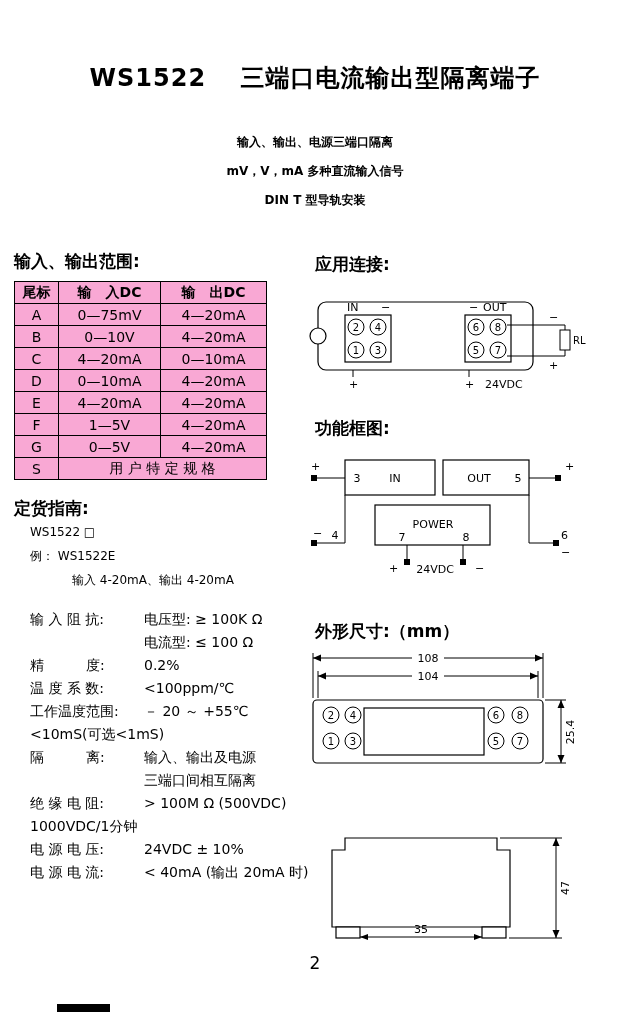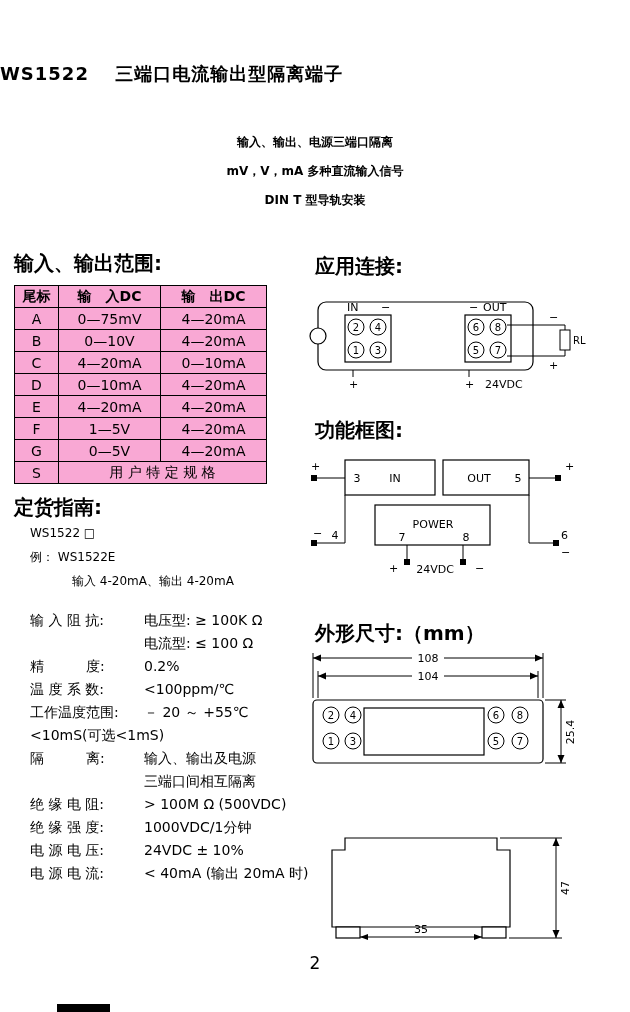--- a/index.html
+++ b/index.html
@@ -3,36 +3,36 @@
 <meta charset="utf-8">
 <style>
   * { margin:0; padding:0; box-sizing:border-box; }
   html,body { background:#fff; }
   .page {
     position:relative; width:630px; height:1012px; background:#fff;
     font-family:"DejaVu Sans","Liberation Sans",sans-serif; color:#000; overflow:hidden;
   }
   .abs { position:absolute; }
   .title {
-    position:absolute; top:62px; left:0; width:100%; 
-    font-size:18px; font-weight:bold; letter-spacing:1px;
+    position:absolute; top:62px; left:0; width:100%; text-align:center;
+    font-size:24px; font-weight:bold; letter-spacing:1px;
   }
   .subtitles {
     position:absolute; top:128px; left:0; width:100%;
     text-align:center; font-size:12px; font-weight:bold; line-height:29px;
   }
-  .sec-h { font-size:20px; font-weight:bold; }
+  .sec-h { font-size:17px; font-weight:bold; }
   .left-col { position:absolute; left:14px; top:250px; width:262px; }
   .io-table { border-collapse:collapse; width:252px; table-layout:fixed; margin-top:8px; }
   .io-table th, .io-table td {
     border:1.3px solid #000; font-size:14px; text-align:center;
     height:22px; padding:0; background:#f9a8d4;
   }
   .io-table th { font-weight:bold; }
-  .ordering { margin-top:10px; }
+  .ordering { margin-top:17px; }
   .ord-line { font-size:12px; line-height:24px; padding-left:16px; }
   .ord-line.deep { padding-left:58px; }
   .specs { margin-top:10px; }
   .spec-rows { margin-top:16px; }
   .spec-row { font-size:14px; line-height:23px; display:flex; padding-left:16px; }
   .spec-label { display:inline-block; width:114px; flex:0 0 114px; white-space:pre; }
   .spec-value { white-space:pre; }
   .rh-app   { left:315px; top:253px; }
   .rh-block { left:315px; top:417px; }
   .rh-dim   { left:315px; top:620px; }
@@ -156,21 +156,20 @@
           </div>
         <div class="spec-row">
             <span class="spec-label"></span>
             <span class="spec-value">三端口间相互隔离</span>
           </div>
         <div class="spec-row">
             <span class="spec-label">绝 缘 电 阻:</span>
             <span class="spec-value">&gt; 100M Ω (500VDC)</span>
           </div>
         <div class="spec-row">
-            <span class="spec-label">绝 缘 强 度:</span>
             <span class="spec-value">1000VDC/1分钟</span>
           </div>
         <div class="spec-row">
             <span class="spec-label">电 源 电 压:</span>
             <span class="spec-value">24VDC ± 10%</span>
           </div>
         <div class="spec-row">
             <span class="spec-label">电 源 电 流:</span>
             <span class="spec-value">&lt; 40mA (输出 20mA 时)</span>
           </div>

